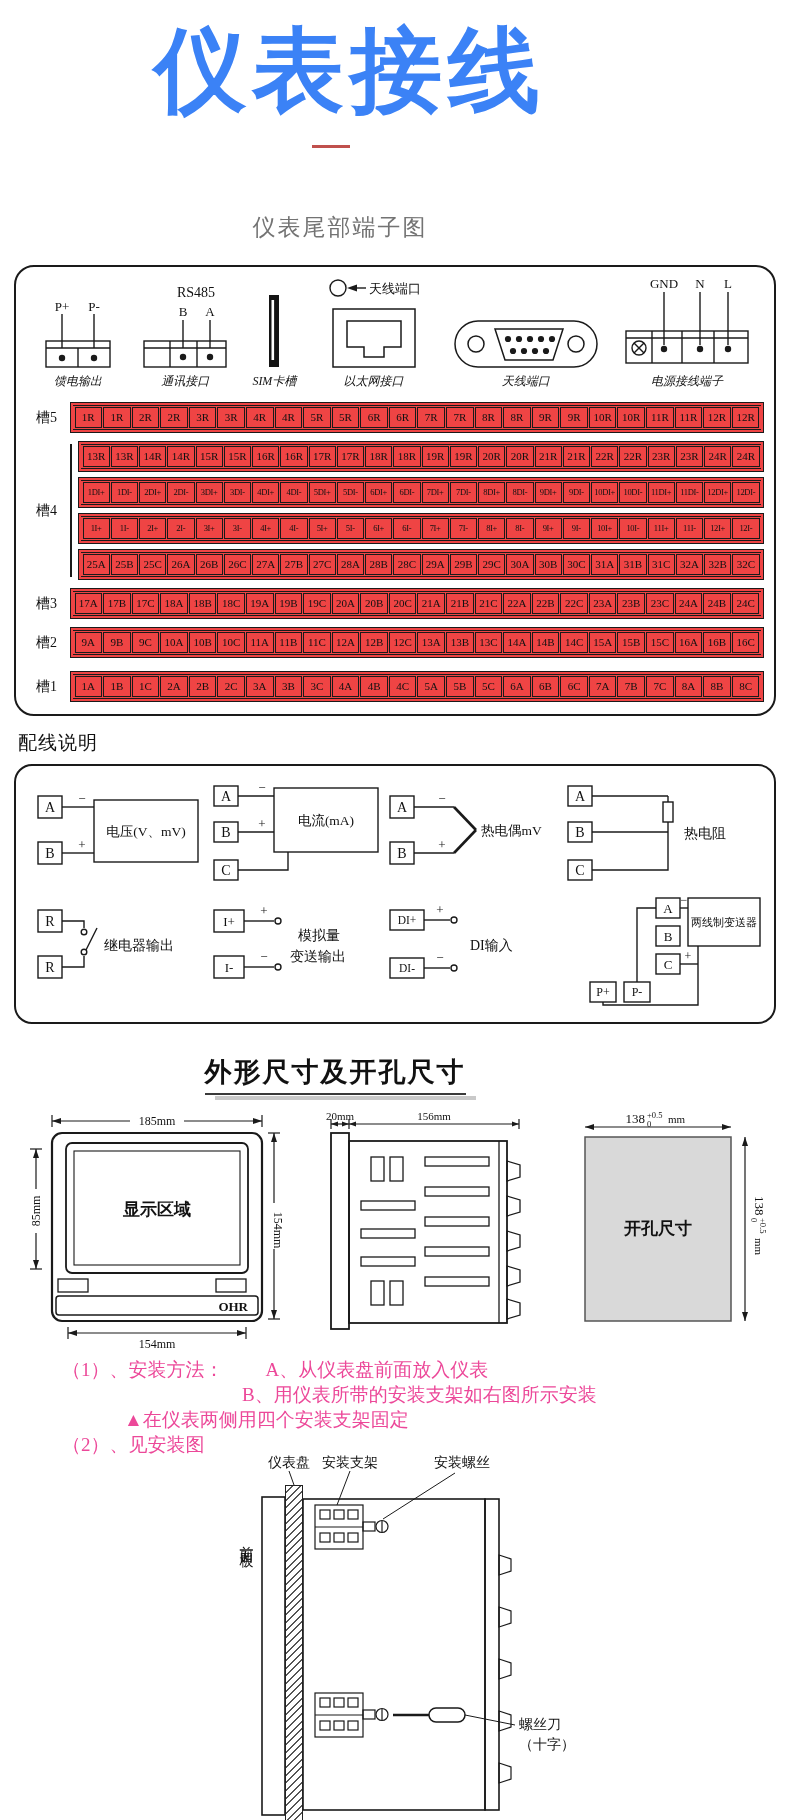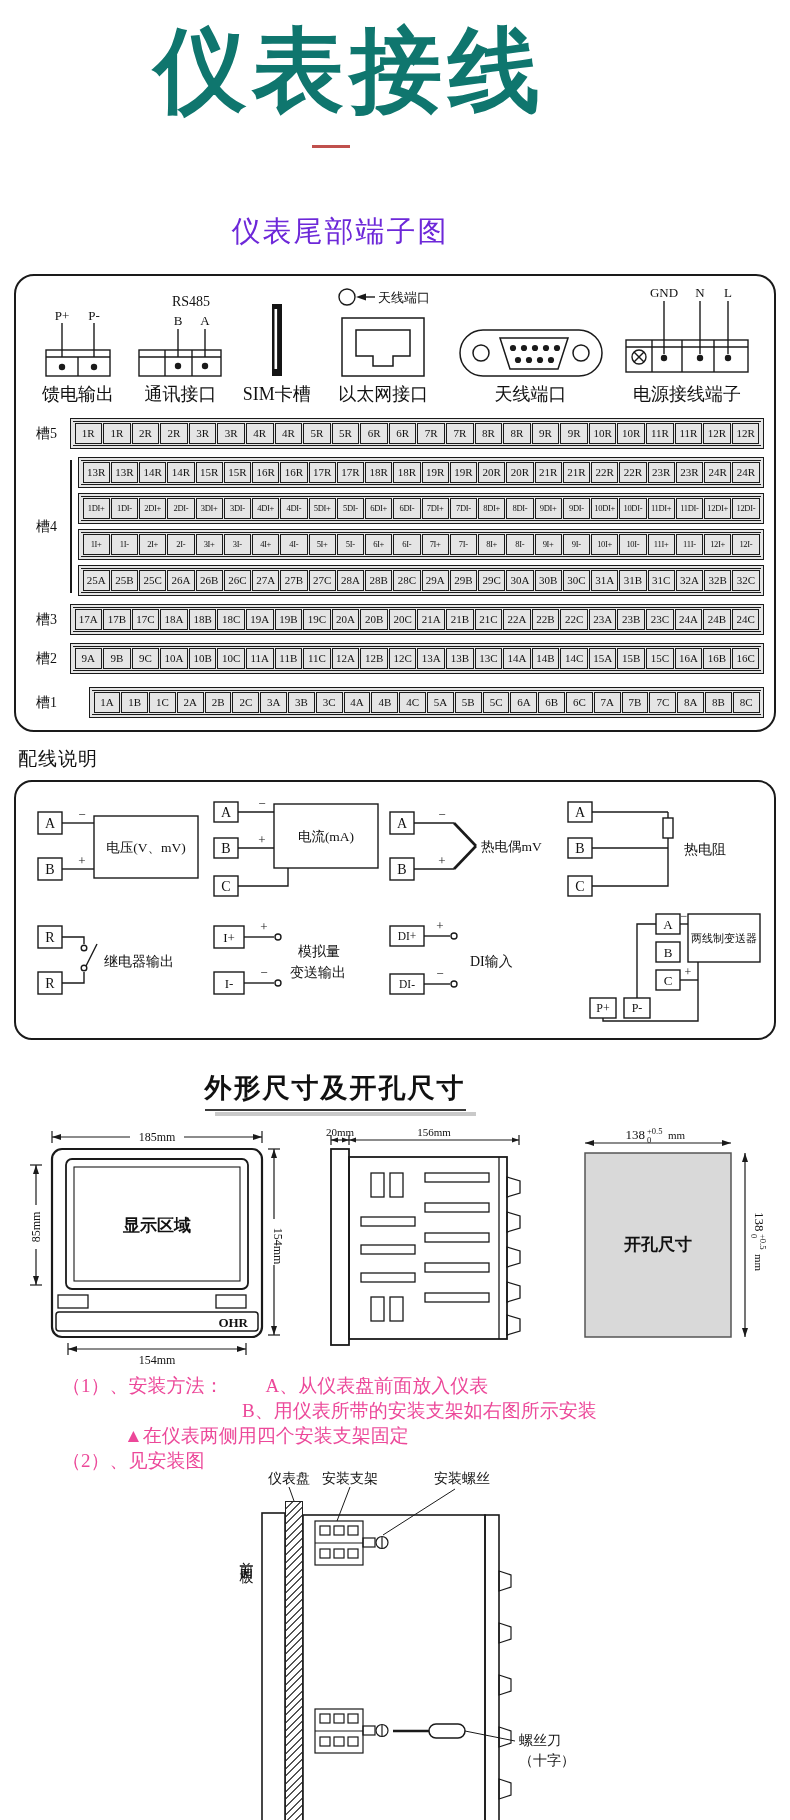--- a/index.html
+++ b/index.html
@@ -5,42 +5,42 @@
   html,body{margin:0;padding:0;}
   body{
     width:790px;height:1820px;background:#ffffff;color:#111;
     font-family:"Liberation Serif",serif;overflow:hidden;position:relative;
   }
   svg{display:block;}
   svg text{font-family:"Liberation Serif",serif;fill:#111;}
   .main-title{
     margin-top:20px;text-align:center;padding-right:90px;
     font-family:"Liberation Sans",sans-serif;font-weight:900;
-    font-size:92px;line-height:1.1;letter-spacing:6px;color:#0f766e;
+    font-size:92px;line-height:1.1;letter-spacing:6px;color:#3b82f6;
   }
   .accent-line{
     width:38px;height:3px;background:#c0504d;margin:24px auto 0;
     position:relative;left:-64px;
   }
   .section-heading{
     margin-top:64px;text-align:center;padding-right:110px;
-    font-size:29px;letter-spacing:2px;color:#6d28d9;
+    font-size:23px;letter-spacing:2px;color:#737373;
   }
   
   .terminal-box{
     border:2px solid #1a1a1a;border-radius:20px;margin:22px 14px 0;
     padding:6px 8px 12px;background:#fff;
   }
   .connectors{display:flex;justify-content:space-between;align-items:flex-end;padding:2px 14px 4px;}
   .connector{display:flex;flex-direction:column;align-items:center;}
-  .clabel{font-size:18px;margin-top:2px;white-space:nowrap;}
+  .clabel{font-size:12px;margin-top:2px;white-space:nowrap;font-style:italic;}
   .strips{padding:0 2px;}
   .slot-row{display:flex;align-items:center;margin-top:8px;}
   .slot-label{width:44px;padding-left:10px;font-size:14px;box-sizing:border-box;flex:none;}
-  .strip{flex:1;position:relative;display:flex;border:1.5px solid #1a1a1a;padding:4px 3px;background:#e5e5e5;min-width:0;}
+  .strip{flex:1;position:relative;display:flex;border:1.5px solid #1a1a1a;padding:4px 3px;background:#ef4444;min-width:0;}
   .strip::before{content:"";position:absolute;top:2px;left:2px;right:2px;border-top:1px solid #1a1a1a;}
   .strip::after{content:"";position:absolute;bottom:2px;left:2px;right:2px;border-top:1px solid #1a1a1a;}
   .cell{
     flex:1;min-width:0;border:1px solid #1a1a1a;margin:0 .5px;text-align:center;
     font-size:11px;line-height:19px;height:19px;white-space:nowrap;overflow:hidden;
   }
   .strip.small .cell{font-size:8.5px;letter-spacing:-0.3px;}
   .slot-row.group{align-items:stretch;}
   .group .slot-label{display:flex;align-items:center;}
   .bracket{border-left:2px solid #1a1a1a;margin:3px 6px 3px 0;flex:none;}
@@ -384,21 +384,21 @@
           <div class="cell">14C</div>
           <div class="cell">15A</div>
           <div class="cell">15B</div>
           <div class="cell">15C</div>
           <div class="cell">16A</div>
           <div class="cell">16B</div>
           <div class="cell">16C</div>
         </div>
     </div>
 
-    <div class="slot-row" style="margin-top:13px;gap:19px;">
+    <div class="slot-row" style="margin-top:13px;">
       <div class="slot-label">槽1</div>
       <div class="strip">
           <div class="cell">1A</div>
           <div class="cell">1B</div>
           <div class="cell">1C</div>
           <div class="cell">2A</div>
           <div class="cell">2B</div>
           <div class="cell">2C</div>
           <div class="cell">3A</div>
           <div class="cell">3B</div>

